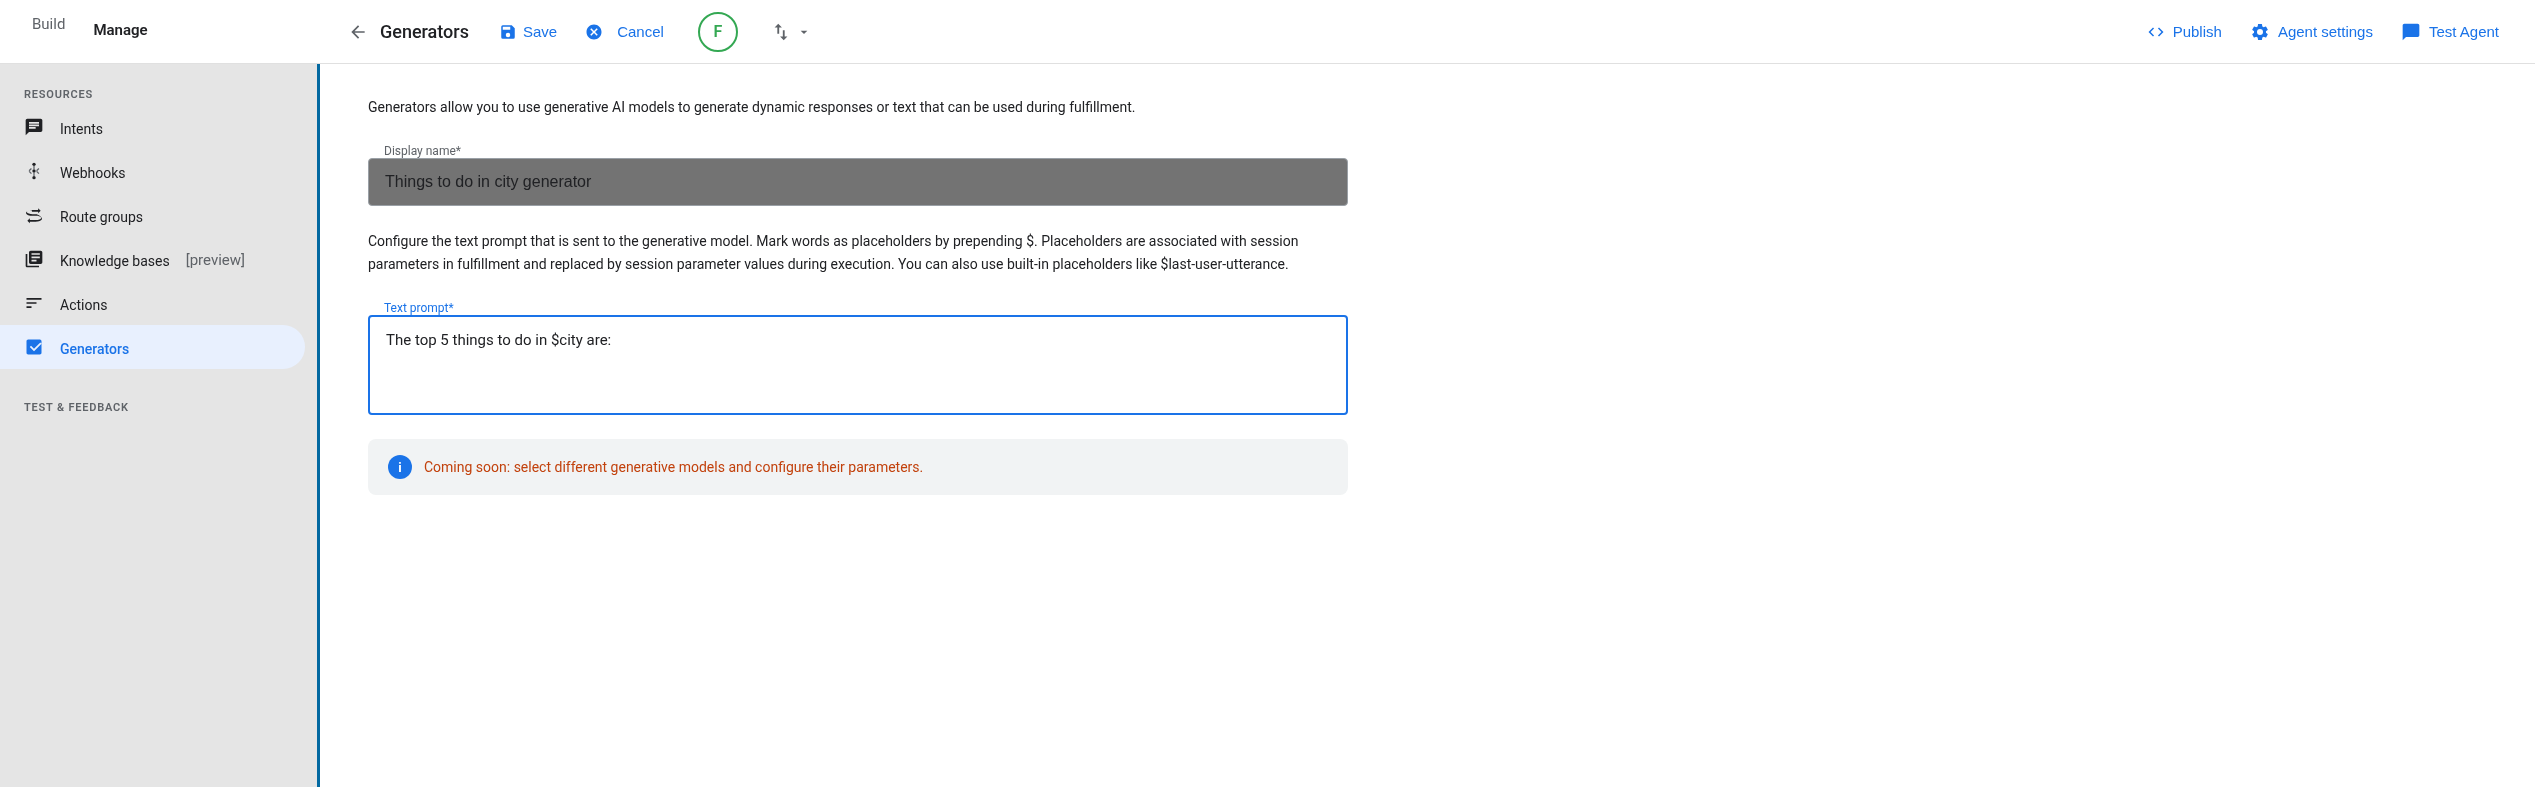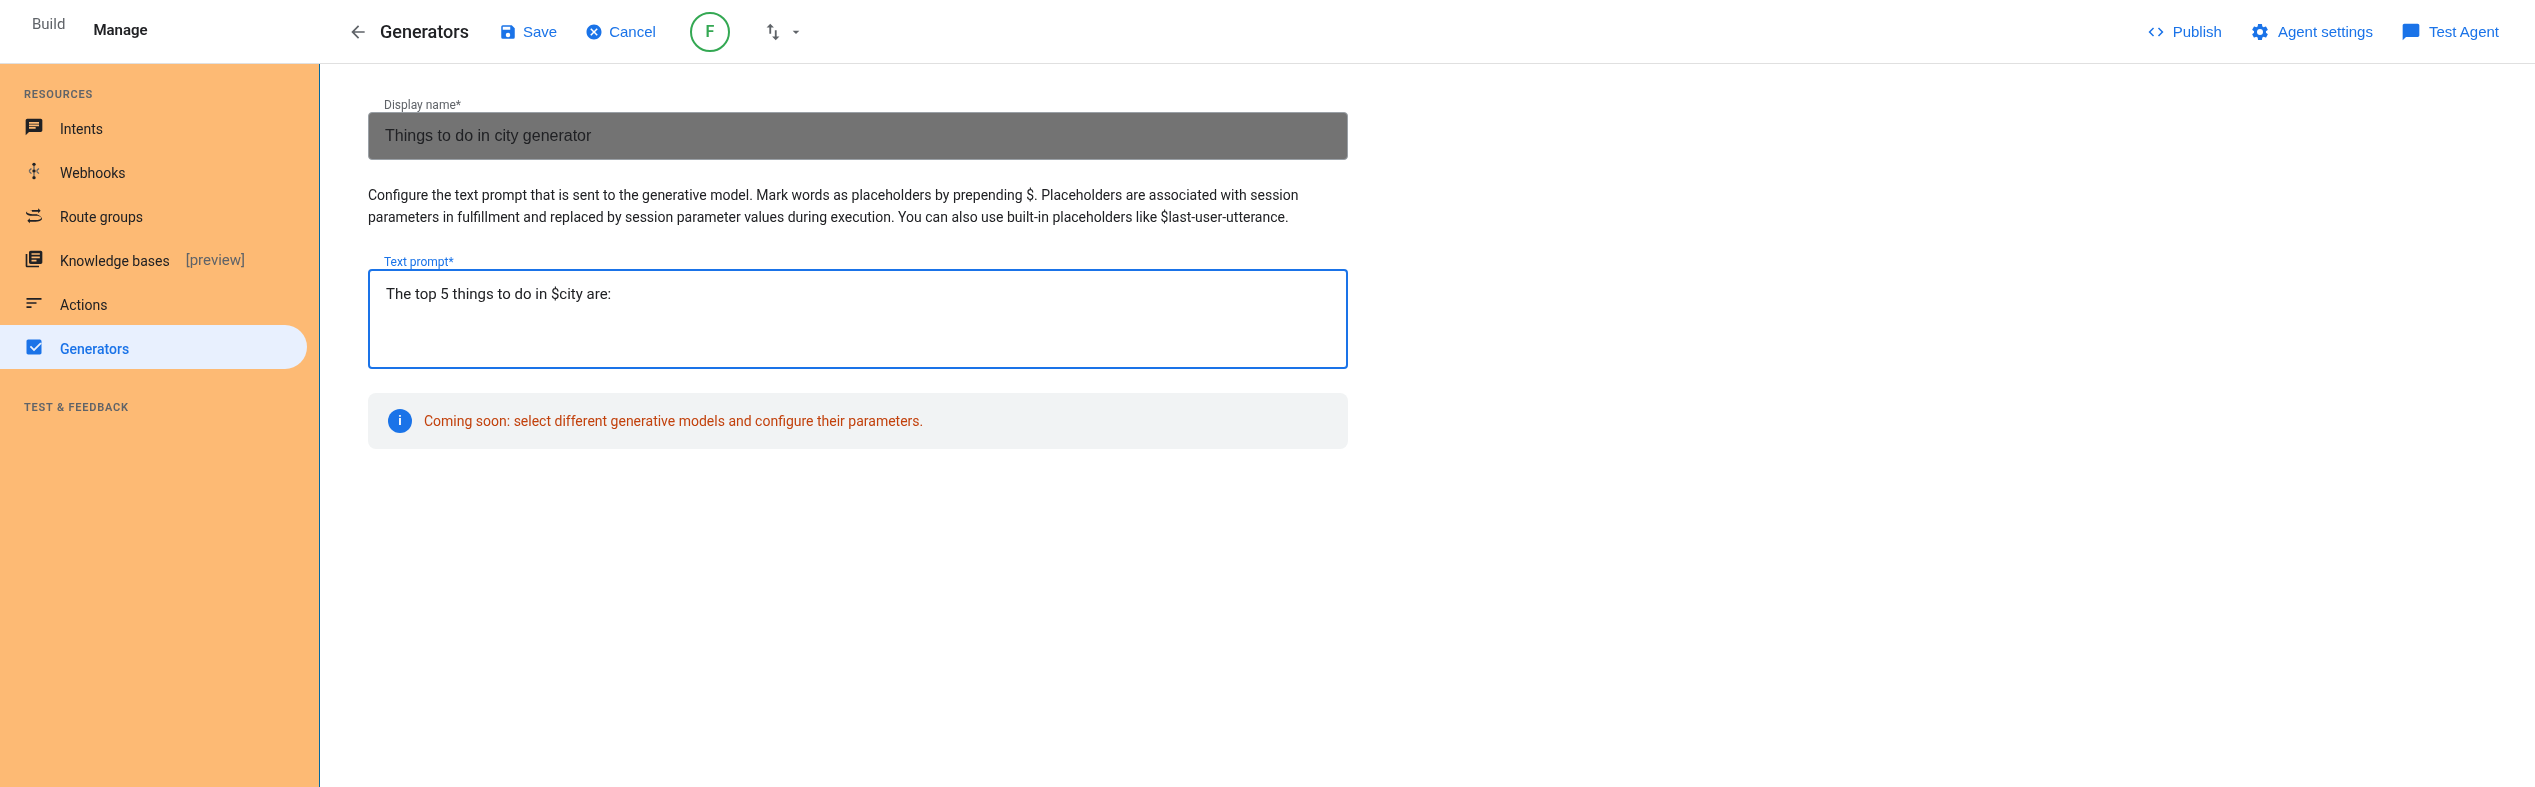--- a/index.html
+++ b/index.html
@@ -80,21 +80,21 @@
       background: none;
       border: none;
       cursor: pointer;
       font-size: 15px;
       font-weight: 500;
       padding: 6px 10px;
     }
     .btn-cancel {
       display: flex;
       align-items: center;
-      gap: 6px;
+      gap: 14px;
       color: #1a73e8;
       background: none;
       border: none;
       cursor: pointer;
       font-size: 15px;
       font-weight: 500;
       padding: 6px 10px;
     }
     .avatar-circle {
       width: 40px;
@@ -167,22 +167,22 @@
     .main-layout {
       display: flex;
       flex: 1;
       overflow: hidden;
     }
 
     
     .sidebar {
       width: 320px;
       flex-shrink: 0;
-      border-right: 1px solid #0369a1;
-      background: #fdba74;
+      border-right: 3px solid #0369a1;
+      background: #e5e5e5;
       overflow-y: auto;
       padding: 16px 0;
     }
     .sidebar-section-label {
       font-size: 11px;
       font-weight: 600;
       color: #5f6368;
       letter-spacing: 0.8px;
       padding: 8px 24px 4px 24px;
       text-transform: uppercase;
@@ -445,20 +445,21 @@
           </svg>
       </span>
       <span>Generators</span>
     </div>
 
     <div class="sidebar-section-label" style="margin-top:24px;">TEST &amp; FEEDBACK</div>
   </nav>
 
   <main class="content">
 
+    <p class="content-description">Generators allow you to use generative AI models to generate dynamic responses or text that can be used during fulfillment.</p>
 
     <div class="field-group">
       <div class="field-label">Display name*</div>
       <div class="text-input-wrapper">
         <input type="text" value="Things to do in city generator" style="">
       </div>
     </div>
 
     <p class="content-description">Configure the text prompt that is sent to the generative model. Mark words as placeholders by prepending $. Placeholders are associated with session parameters in fulfillment and replaced by session parameter values during execution. You can also use built-in placeholders like $last-user-utterance.</p>
 

